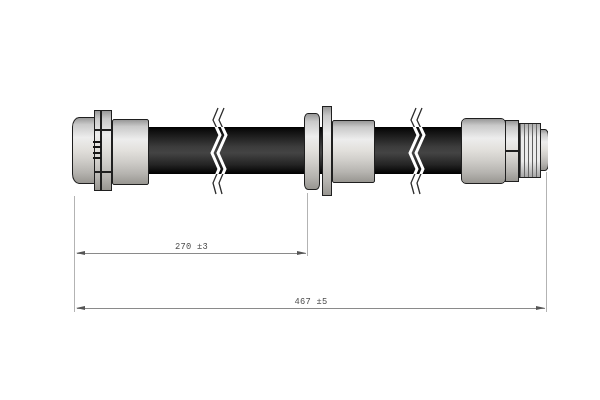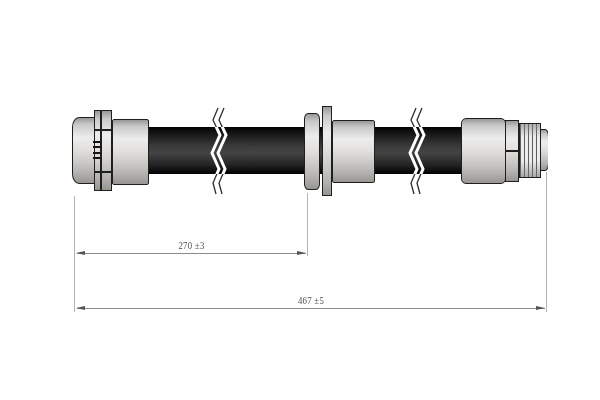--- a/index.html
+++ b/index.html
@@ -1,17 +1,17 @@
 <!DOCTYPE html>
 <html><head>
 <meta charset="utf-8">
 <style>
   html,body{margin:0;padding:0;background:#fff;}
   #canvas{position:relative;width:548px;height:400px;background:#ffffff;overflow:hidden;
-          font-family:Liberation Serif, serif;}
+          font-family:Liberation Mono, monospace;}
   .abs{position:absolute;box-sizing:border-box;}
   
   .metal{background:linear-gradient(to bottom,#989898 0%,#c9c9c9 10%,#ededed 30%,#e2e0dc 48%,
           #cfcdc9 65%,#b5b3af 84%,#989691 100%);
          border:1.5px solid #1f1f1f;}
   
   .hose{background:linear-gradient(to bottom,#000 0%,#0d0d0d 7%,#3c3c3c 42%,#444 55%,
           #242424 80%,#000 100%);}
   .darkline{background:#1f1f1f;}
   .extline{width:1px;background:#b3b3b3;}

